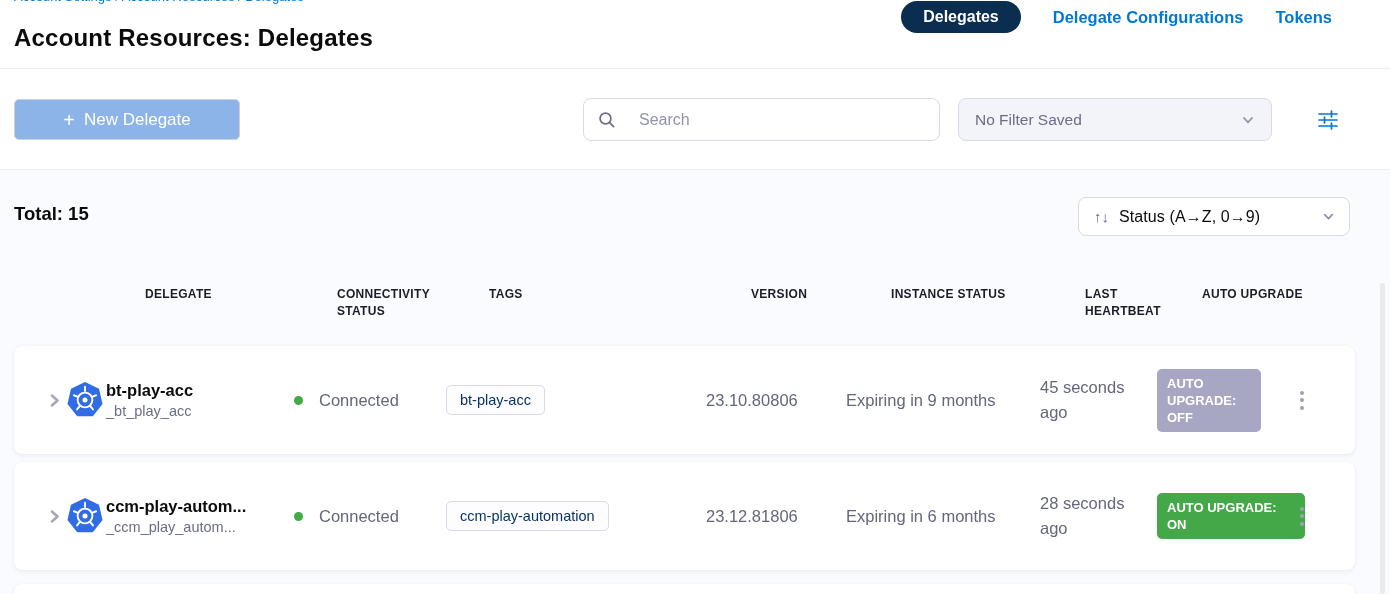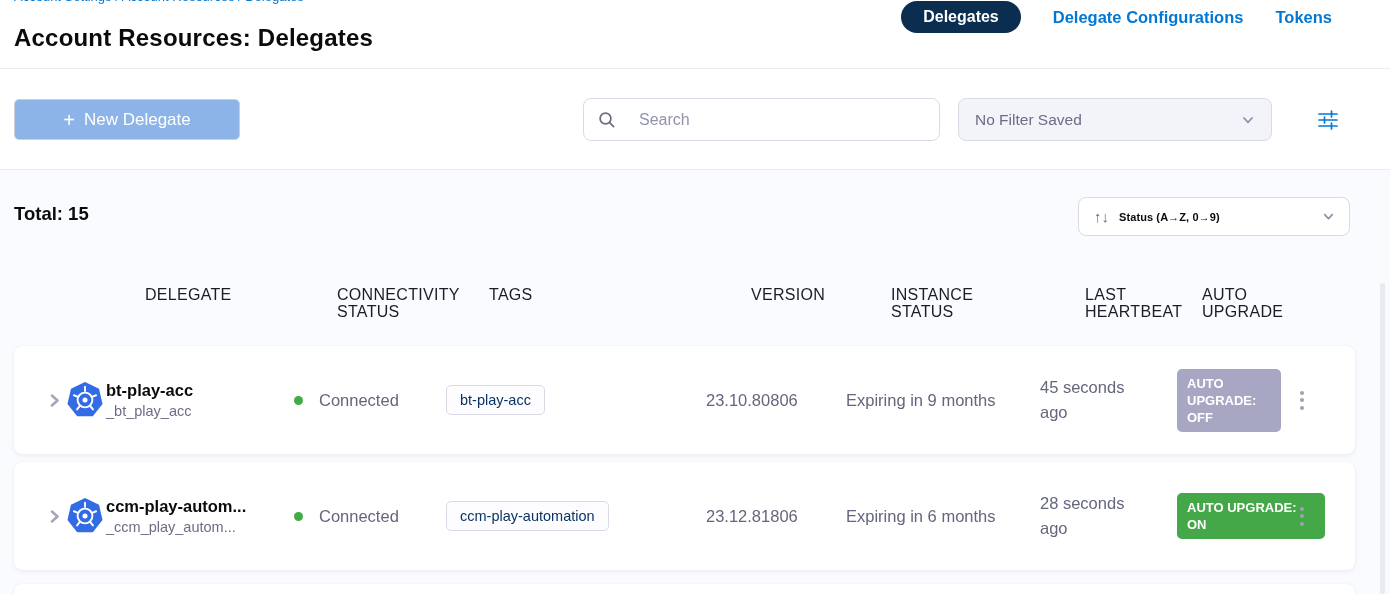--- a/index.html
+++ b/index.html
@@ -47,24 +47,24 @@
   .filter-select .val{flex:1;font-size:15.5px;color:var(--text-gray);font-weight:500;}
   .sliders-btn{position:absolute;left:1316px;top:39px;width:24px;height:24px;cursor:pointer;}
 
   
   .content{position:absolute;top:170px;left:0;width:1390px;height:424px;background:var(--content-bg);}
   .total{position:absolute;left:14px;top:33px;font-size:18.5px;font-weight:700;color:var(--text-dark);}
   .sort-select{position:absolute;left:1078px;top:27px;width:272px;height:39px;background:#fff;
     border:1px solid var(--border);border-radius:8px;display:flex;align-items:center;gap:10px;
     padding:0 14px 0 15px;cursor:pointer;}
   .sort-select .arrows{font-size:15px;color:var(--text-gray);}
-  .sort-select .lbl{flex:1;font-size:11px;font-weight:700;color:var(--text-dark);letter-spacing:.1px;}
+  .sort-select .lbl{flex:1;font-size:16px;font-weight:400;color:var(--text-dark);letter-spacing:.1px;}
 
   .thead{position:absolute;left:14px;top:116px;width:1341px;height:40px;}
-  .th{position:absolute;font-size:16px;font-weight:400;color:#1C1C28;letter-spacing:.3px;line-height:17px;text-transform:uppercase;padding-left:45px;}
+  .th{position:absolute;font-size:12px;font-weight:700;color:#1C1C28;letter-spacing:.3px;line-height:17px;text-transform:uppercase;padding-left:45px;}
   .th.c1{left:86px;}  .th.c2{left:278px;width:135px;} .th.c3{left:430px;}
   .th.c4{left:692px;} .th.c5{left:832px;width:170px;} .th.c6{left:1026px;width:95px;} .th.c7{left:1143px;width:150px;}
 
   .row-card{position:absolute;left:14px;width:1341px;height:108px;background:#fff;border-radius:8px;
     box-shadow:0 2px 5px rgba(40,41,61,0.06),0 0 1px rgba(40,41,61,0.10);cursor:pointer;}
   .row-1{top:176px;} .row-2{top:292px;} .row-3{top:414px;height:40px;}
   .cell{position:absolute;top:0;height:108px;display:flex;align-items:center;}
   .expander{left:30px;width:20px;justify-content:center;}
   .k8s{left:52px;width:38px;}
   .namecol{left:92px;flex-direction:column;align-items:flex-start;justify-content:center;gap:3px;width:180px;}
@@ -74,21 +74,21 @@
   .dot{width:9px;height:9px;border-radius:50%;background:var(--green-dot);}
   .conn .txt{font-size:16.5px;color:var(--row-text);}
   .tags{left:432px;}
   .tag-chip{border:1px solid var(--border);border-radius:5px;background:#FDFDFF;padding:6px 13px;
     font-size:14.5px;color:var(--tag-navy);white-space:nowrap;}
   .ver{left:692px;font-size:16.5px;color:var(--row-text);}
   .inst{left:832px;font-size:16.5px;color:var(--row-text);white-space:nowrap;}
   .hb{left:1026px;width:114px;font-size:16.5px;color:var(--row-text);line-height:25px;}
   .upg{left:1143px;}
   .badge{border-radius:5px;color:#fff;font-size:13px;font-weight:700;line-height:17px;
-    padding:6px 10px;text-transform:uppercase;margin-left:20px;}
+    padding:6px 10px;text-transform:uppercase;}
   .badge-off{background:var(--badge-gray);width:104px;}
   .badge-on{background:var(--badge-green);width:148px;}
   .menu{left:1276px;width:24px;justify-content:center;}
   .dots{display:flex;flex-direction:column;gap:3.5px;}
   .dots i{width:4px;height:4px;border-radius:50%;background:#9FA1B2;}
 
   .scrollbar{position:absolute;left:1380px;top:283px;width:5px;height:311px;background:#E9E9F0;border-radius:3px;}
 </style>
 </head>
 <body>

